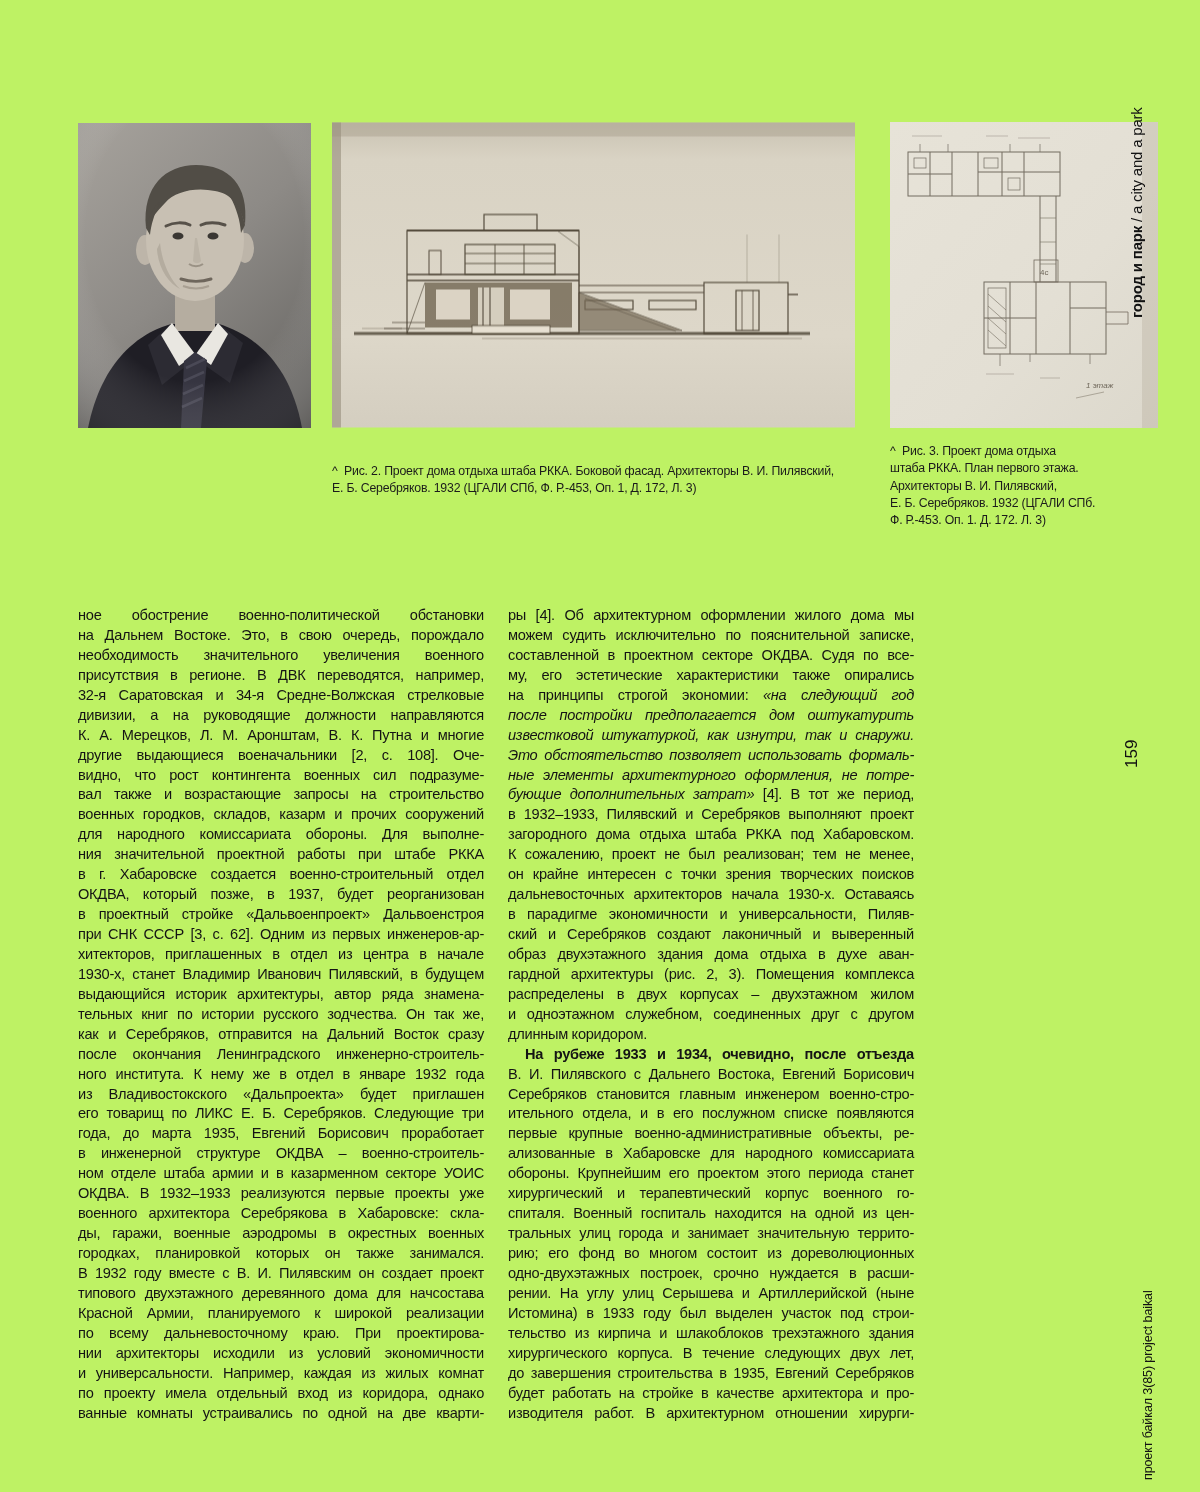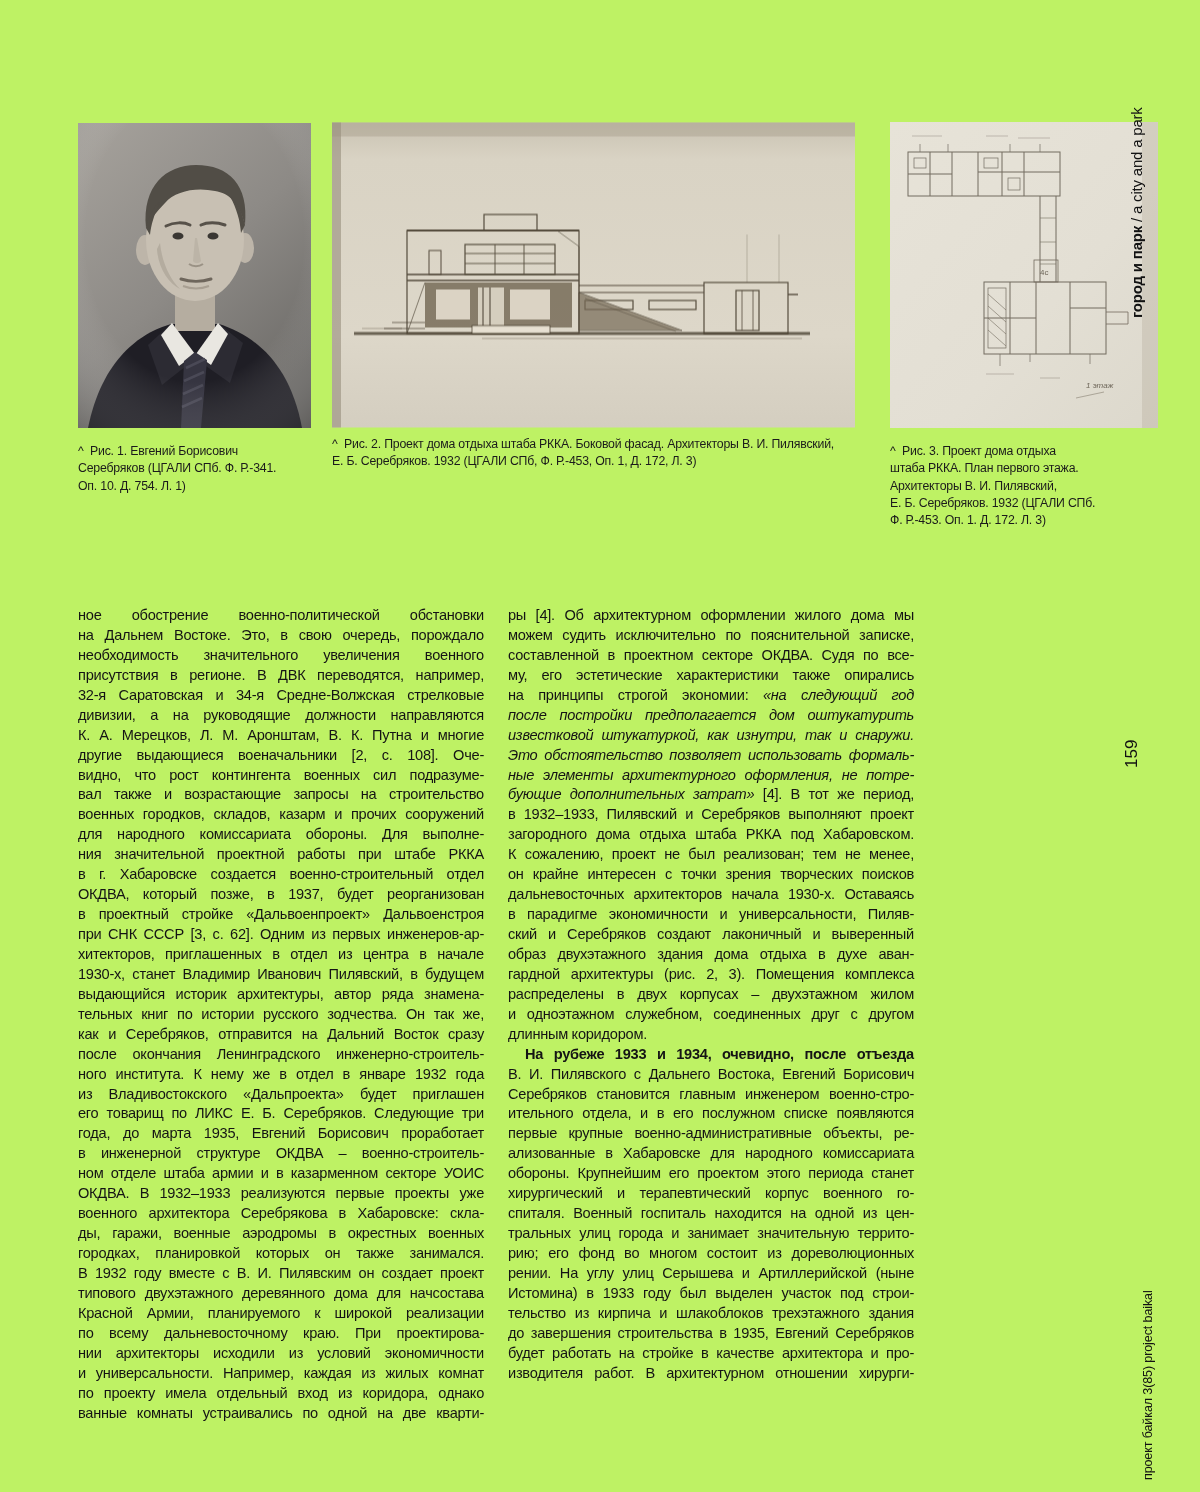--- a/index.html
+++ b/index.html
@@ -9,21 +9,21 @@
   
   .fig{position:absolute;overflow:hidden;}
   #fig1{left:78px;top:123px;width:233px;height:305px;}
   #fig2{left:332px;top:122px;width:523px;height:306px;}
   #fig3{left:890px;top:122px;width:268px;height:306px;}
   .fig svg{display:block;width:100%;height:100%;}
 
   
   .cap{position:absolute;font-size:12.3px;line-height:17.3px;letter-spacing:-0.2px;color:#1b1b1b;}
   #cap1{left:78px;top:443px;width:255px;}
-  #cap2{left:332px;top:436px;width:532px;}
+  #cap2{left:332px;top:463px;width:532px;}
   #cap3{left:890px;top:443px;width:262px;}
   .cap .ln{text-align:left;}
 
   
   .col{position:absolute;top:606px;width:406px;font-size:14.6px;line-height:19.93px;
        letter-spacing:-0.25px;word-spacing:-0.3px;color:#141414;}
   #col-left{left:78px;}
   #col-right{left:508px;}
   .col .ln{text-align:justify;text-align-last:justify;}
   .col .ln.end{text-align-last:left;}
@@ -193,25 +193,20 @@
 
         <path d="M110 232 L110 244 M140 232 L140 240 M200 232 L200 242" stroke-width="0.7"></path>
         <path d="M96 252 L124 252 M150 256 L170 256" stroke-width="0.6" opacity="0.6"></path>
         <path d="M186 276 L214 270" stroke-width="0.7" opacity="0.7"></path>
       </g>
       <text x="150" y="153" font-size="8" fill="#5f574a" opacity="0.9">4с</text>
       <text x="196" y="266" font-size="8" font-style="italic" fill="#5f574a" opacity="0.9">1 этаж</text>
     </svg>
   </div>
 
-  <div class="cap" id="cap1">
-      <div class="ln"><span>^&nbsp; Рис. 1. Евгений Борисович</span></div>
-      <div class="ln"><span>Серебряков (ЦГАЛИ СПб. Ф. Р.-341.</span></div>
-      <div class="ln"><span>Оп. 10. Д. 754. Л. 1)</span></div>
-    </div>
   <div class="cap" id="cap2">
       <div class="ln"><span>^&nbsp; Рис. 2. Проект дома отдыха штаба РККА. Боковой фасад. Архитекторы В. И. Пилявский,</span></div>
       <div class="ln"><span>Е. Б. Серебряков. 1932 (ЦГАЛИ СПб, Ф. Р.-453, Оп. 1, Д. 172, Л. 3)</span></div>
     </div>
   <div class="cap" id="cap3">
       <div class="ln"><span>^&nbsp; Рис. 3. Проект дома отдыха</span></div>
       <div class="ln"><span>штаба РККА. План первого этажа.</span></div>
       <div class="ln"><span>Архитекторы В. И. Пилявский,</span></div>
       <div class="ln"><span>Е. Б. Серебряков. 1932 (ЦГАЛИ СПб.</span></div>
       <div class="ln"><span>Ф. Р.-453. Оп. 1. Д. 172. Л. 3)</span></div>
@@ -287,23 +282,25 @@
       <div class="ln"><span>В. И. Пилявского с Дальнего Востока, Евгений Борисович</span></div>
       <div class="ln"><span>Серебряков становится главным инженером военно-стро-</span></div>
       <div class="ln"><span>ительного отдела, и в его послужном списке появляются</span></div>
       <div class="ln"><span>первые крупные военно-административные объекты, ре-</span></div>
       <div class="ln"><span>ализованные в Хабаровске для народного комиссариата</span></div>
       <div class="ln"><span>обороны. Крупнейшим его проектом этого периода станет</span></div>
       <div class="ln"><span>хирургический и терапевтический корпус военного го-</span></div>
       <div class="ln"><span>спиталя. Военный госпиталь находится на одной из цен-</span></div>
       <div class="ln"><span>тральных улиц города и занимает значительную террито-</span></div>
       <div class="ln"><span>рию; его фонд во многом состоит из дореволюционных</span></div>
+      <div class="ln"><span>одно-двухэтажных построек, срочно нуждается в расши-</span></div>
       <div class="ln"><span>рении. На углу улиц Серышева и Артиллерийской (ныне</span></div>
       <div class="ln"><span>Истомина) в 1933 году был выделен участок под строи-</span></div>
       <div class="ln"><span>тельство из кирпича и шлакоблоков трехэтажного здания</span></div>
+      <div class="ln"><span>хирургического корпуса. В течение следующих двух лет,</span></div>
       <div class="ln"><span>до завершения строительства в 1935, Евгений Серебряков</span></div>
       <div class="ln"><span>будет работать на стройке в качестве архитектора и про-</span></div>
       <div class="ln"><span>изводителя работ. В архитектурном отношении хирурги-</span></div>
     </div>
 
   <div class="vtext" id="vtag">
     <span class="b">город и парк</span><span> / a city and a park</span>
   </div>
   <div class="vtext" id="vpage">159</div>
   <div class="vtext" id="vfoot">проект байкал 3(85) project baikal</div>

